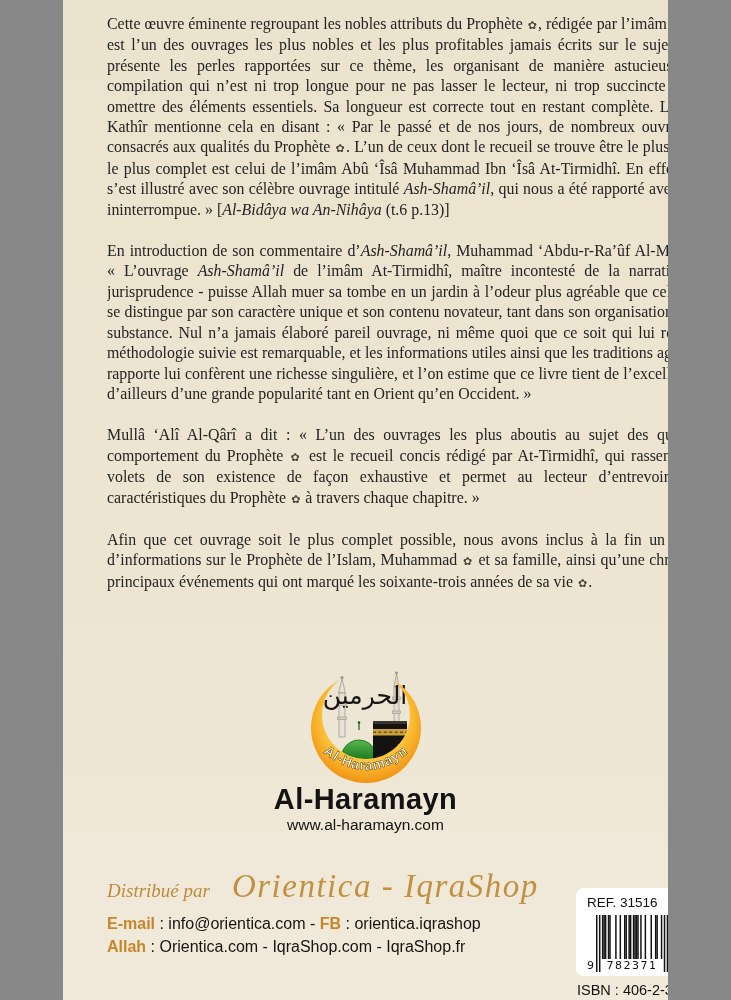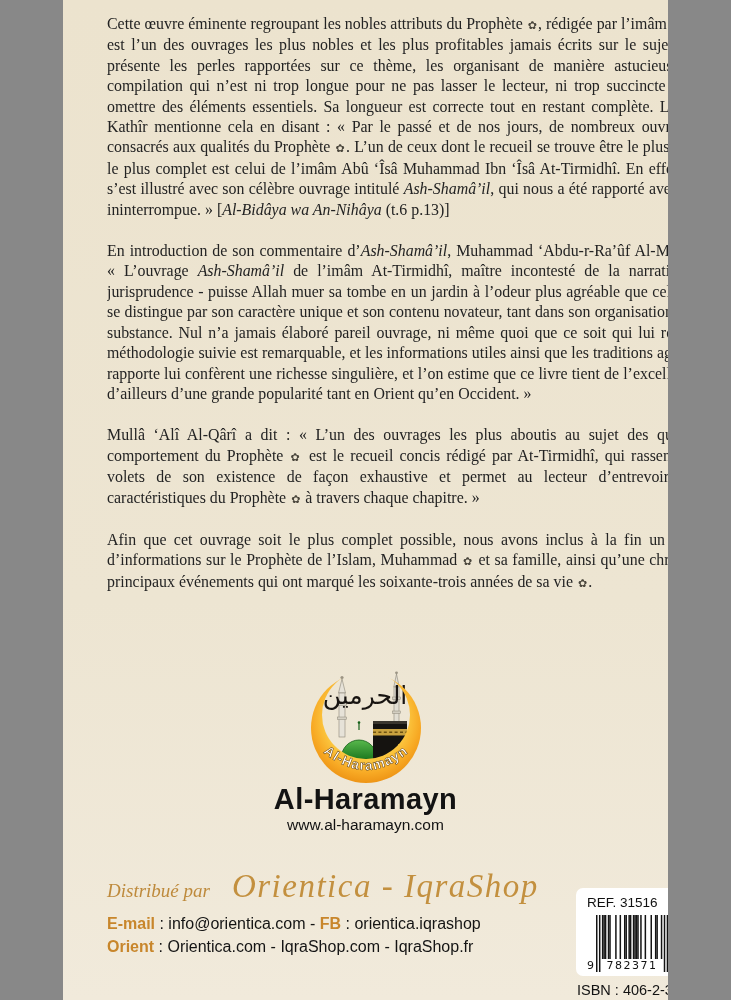--- a/index.html
+++ b/index.html
@@ -117,21 +117,21 @@
   </div>
 
   <div class="footer">
     <div class="left-block">
       <div class="distrib-row">
         <span class="distrib-label">Distribué par</span>
         <span class="script-name">Orientica - IqraShop</span>
       </div>
       <div>
           <div class="contact-line"><span class="gold-label">E-mail</span><span> : info@orientica.com - </span><span class="gold-label">FB</span><span> : orientica.iqrashop</span></div>
-          <div class="contact-line"><span class="gold-label">Orient</span><span> : Orientica.com - IqraShop.com - IqraShop.fr</span></div>
+          <div class="contact-line"><span class="gold-label">Allah</span><span> : Orientica.com - IqraShop.com - IqraShop.fr</span></div>
         </div>
     </div>
 
     <div class="barcode-block">
       <div class="white-box">
         <div class="ref-row">
           <span>REF. 31516</span>
           <span><span>16</span><sup>90</sup> <span>€</span></span>
         </div>
         <div class="barcode-wrap">

